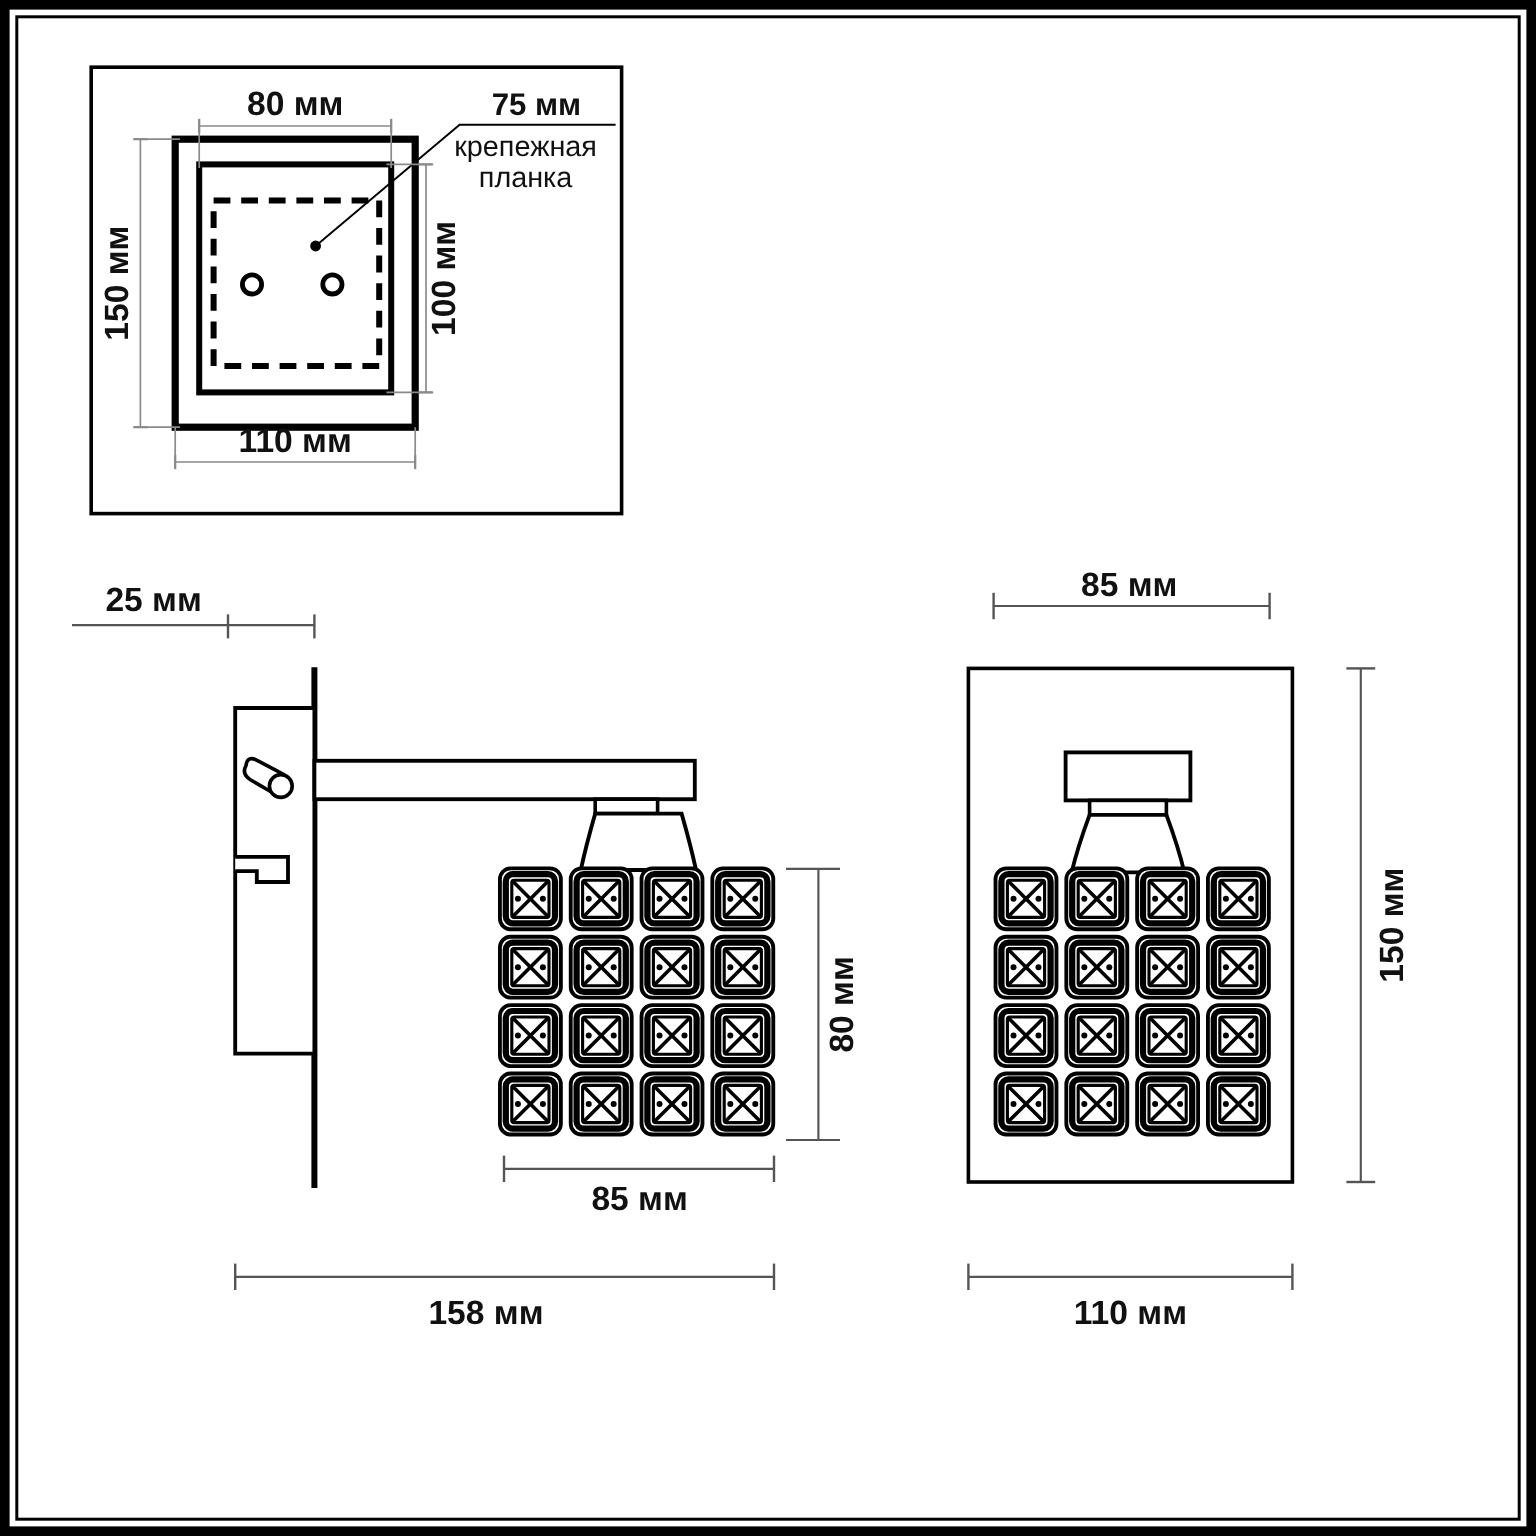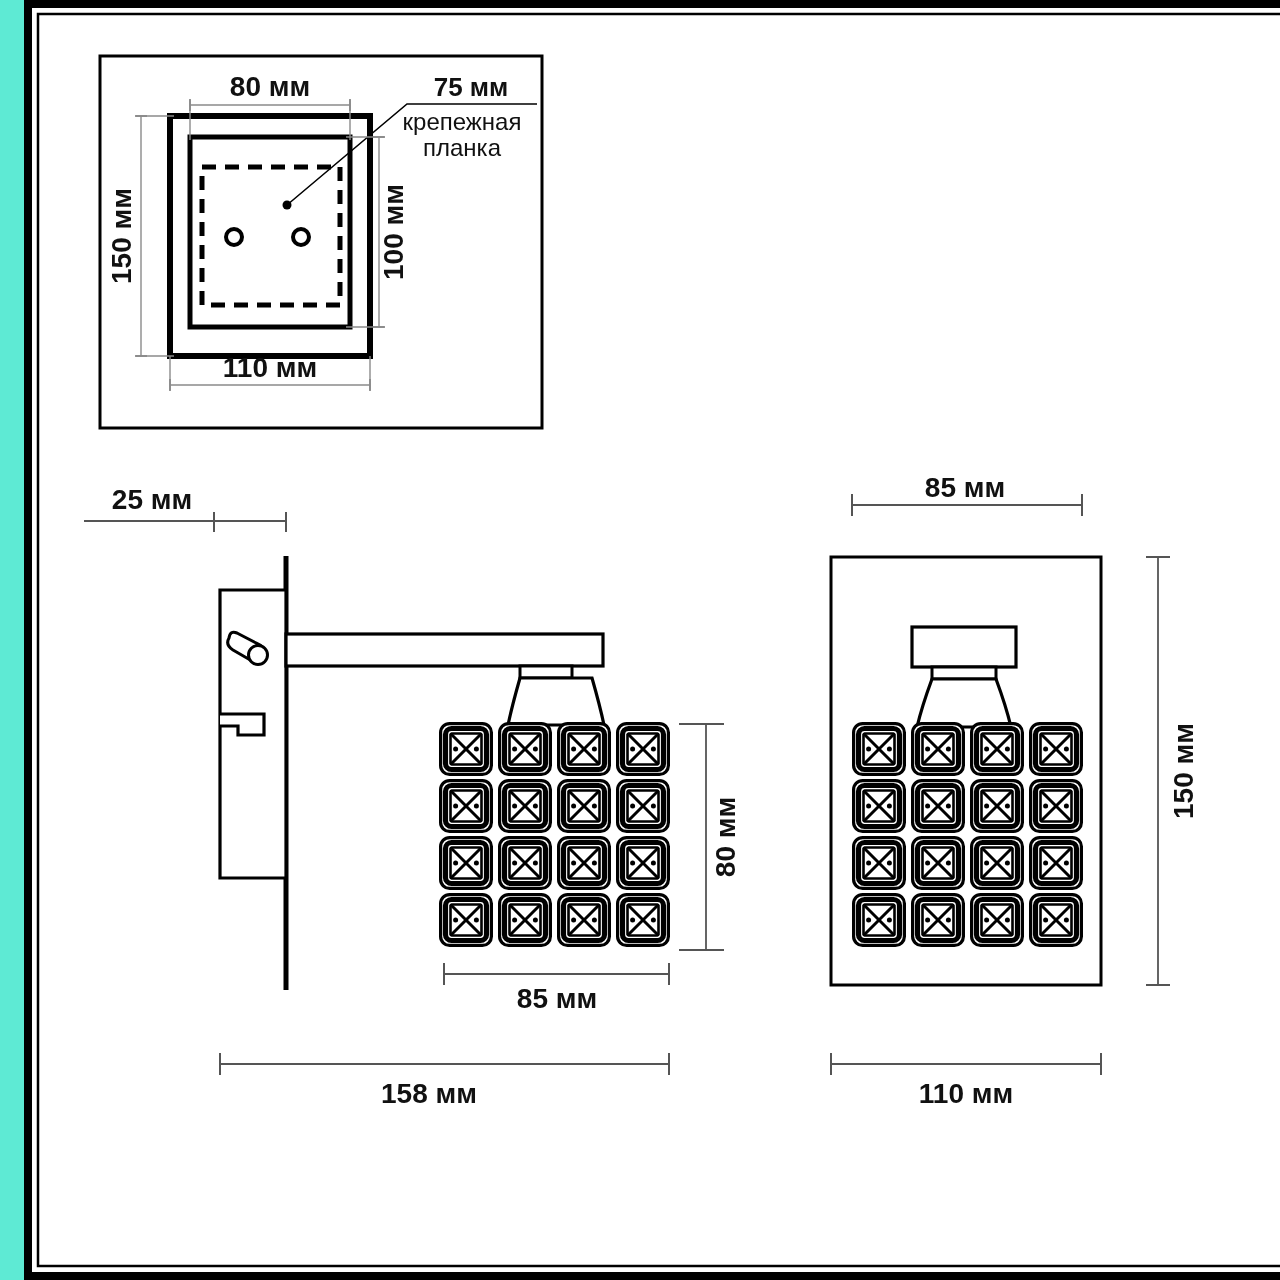--- a/index.html
+++ b/index.html
@@ -1,21 +1,21 @@
 <!DOCTYPE html>
 <html><head>
 <meta charset="utf-8">
 <style>
   html,body{margin:0;padding:0;background:#ffffff;}
   body{
     width:1280px;height:1280px;overflow:hidden;
     font-family:"Liberation Sans","DejaVu Sans",sans-serif;
     color:#000000;
   }
-  #stage{position:relative;width:1036px;height:1280px;background:#5eead4;padding-left:24px;}
+  #stage{position:relative;width:1036px;height:1280px;background:#5eead4;}
   #stage svg{display:block;}
   .dimtext{
     font-family:"Liberation Sans","DejaVu Sans",sans-serif;
     font-weight:700;
     fill:#111111;
   }
   .t28{font-size:28px;}
   .t26{font-size:26px;}
   .t24{font-size:24px;}
   .leadtext{font-weight:400;font-size:24px;fill:#111;}

